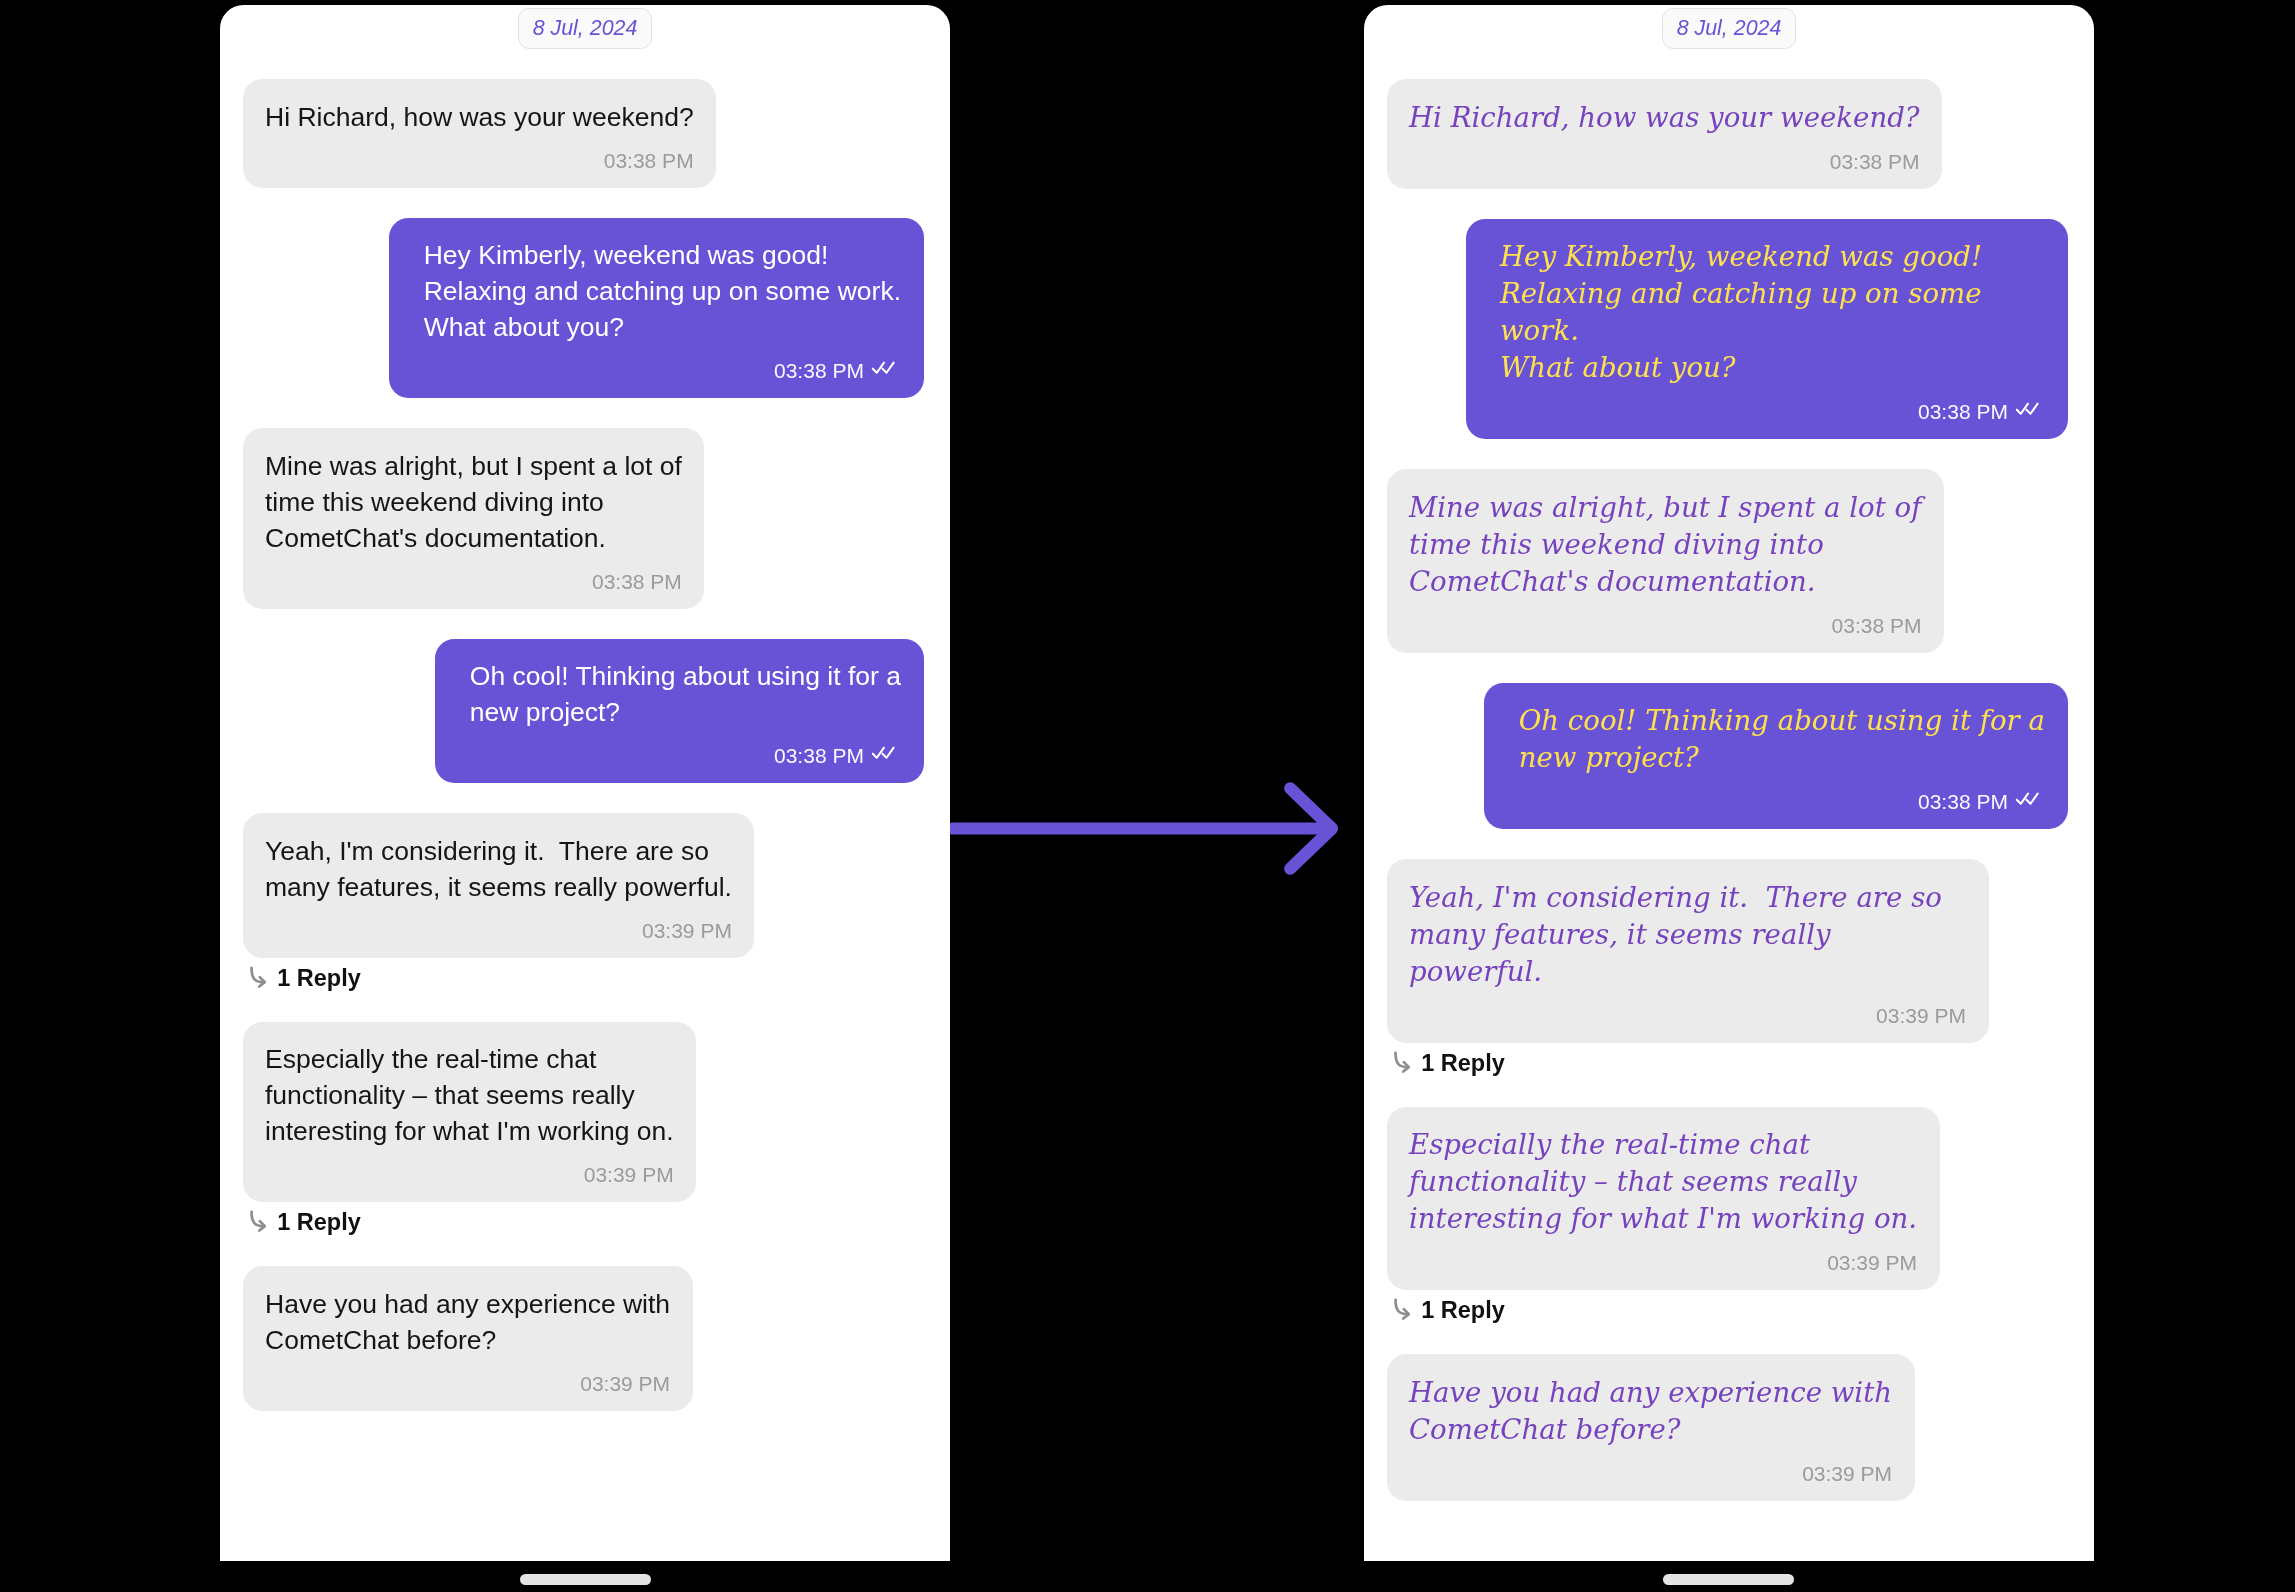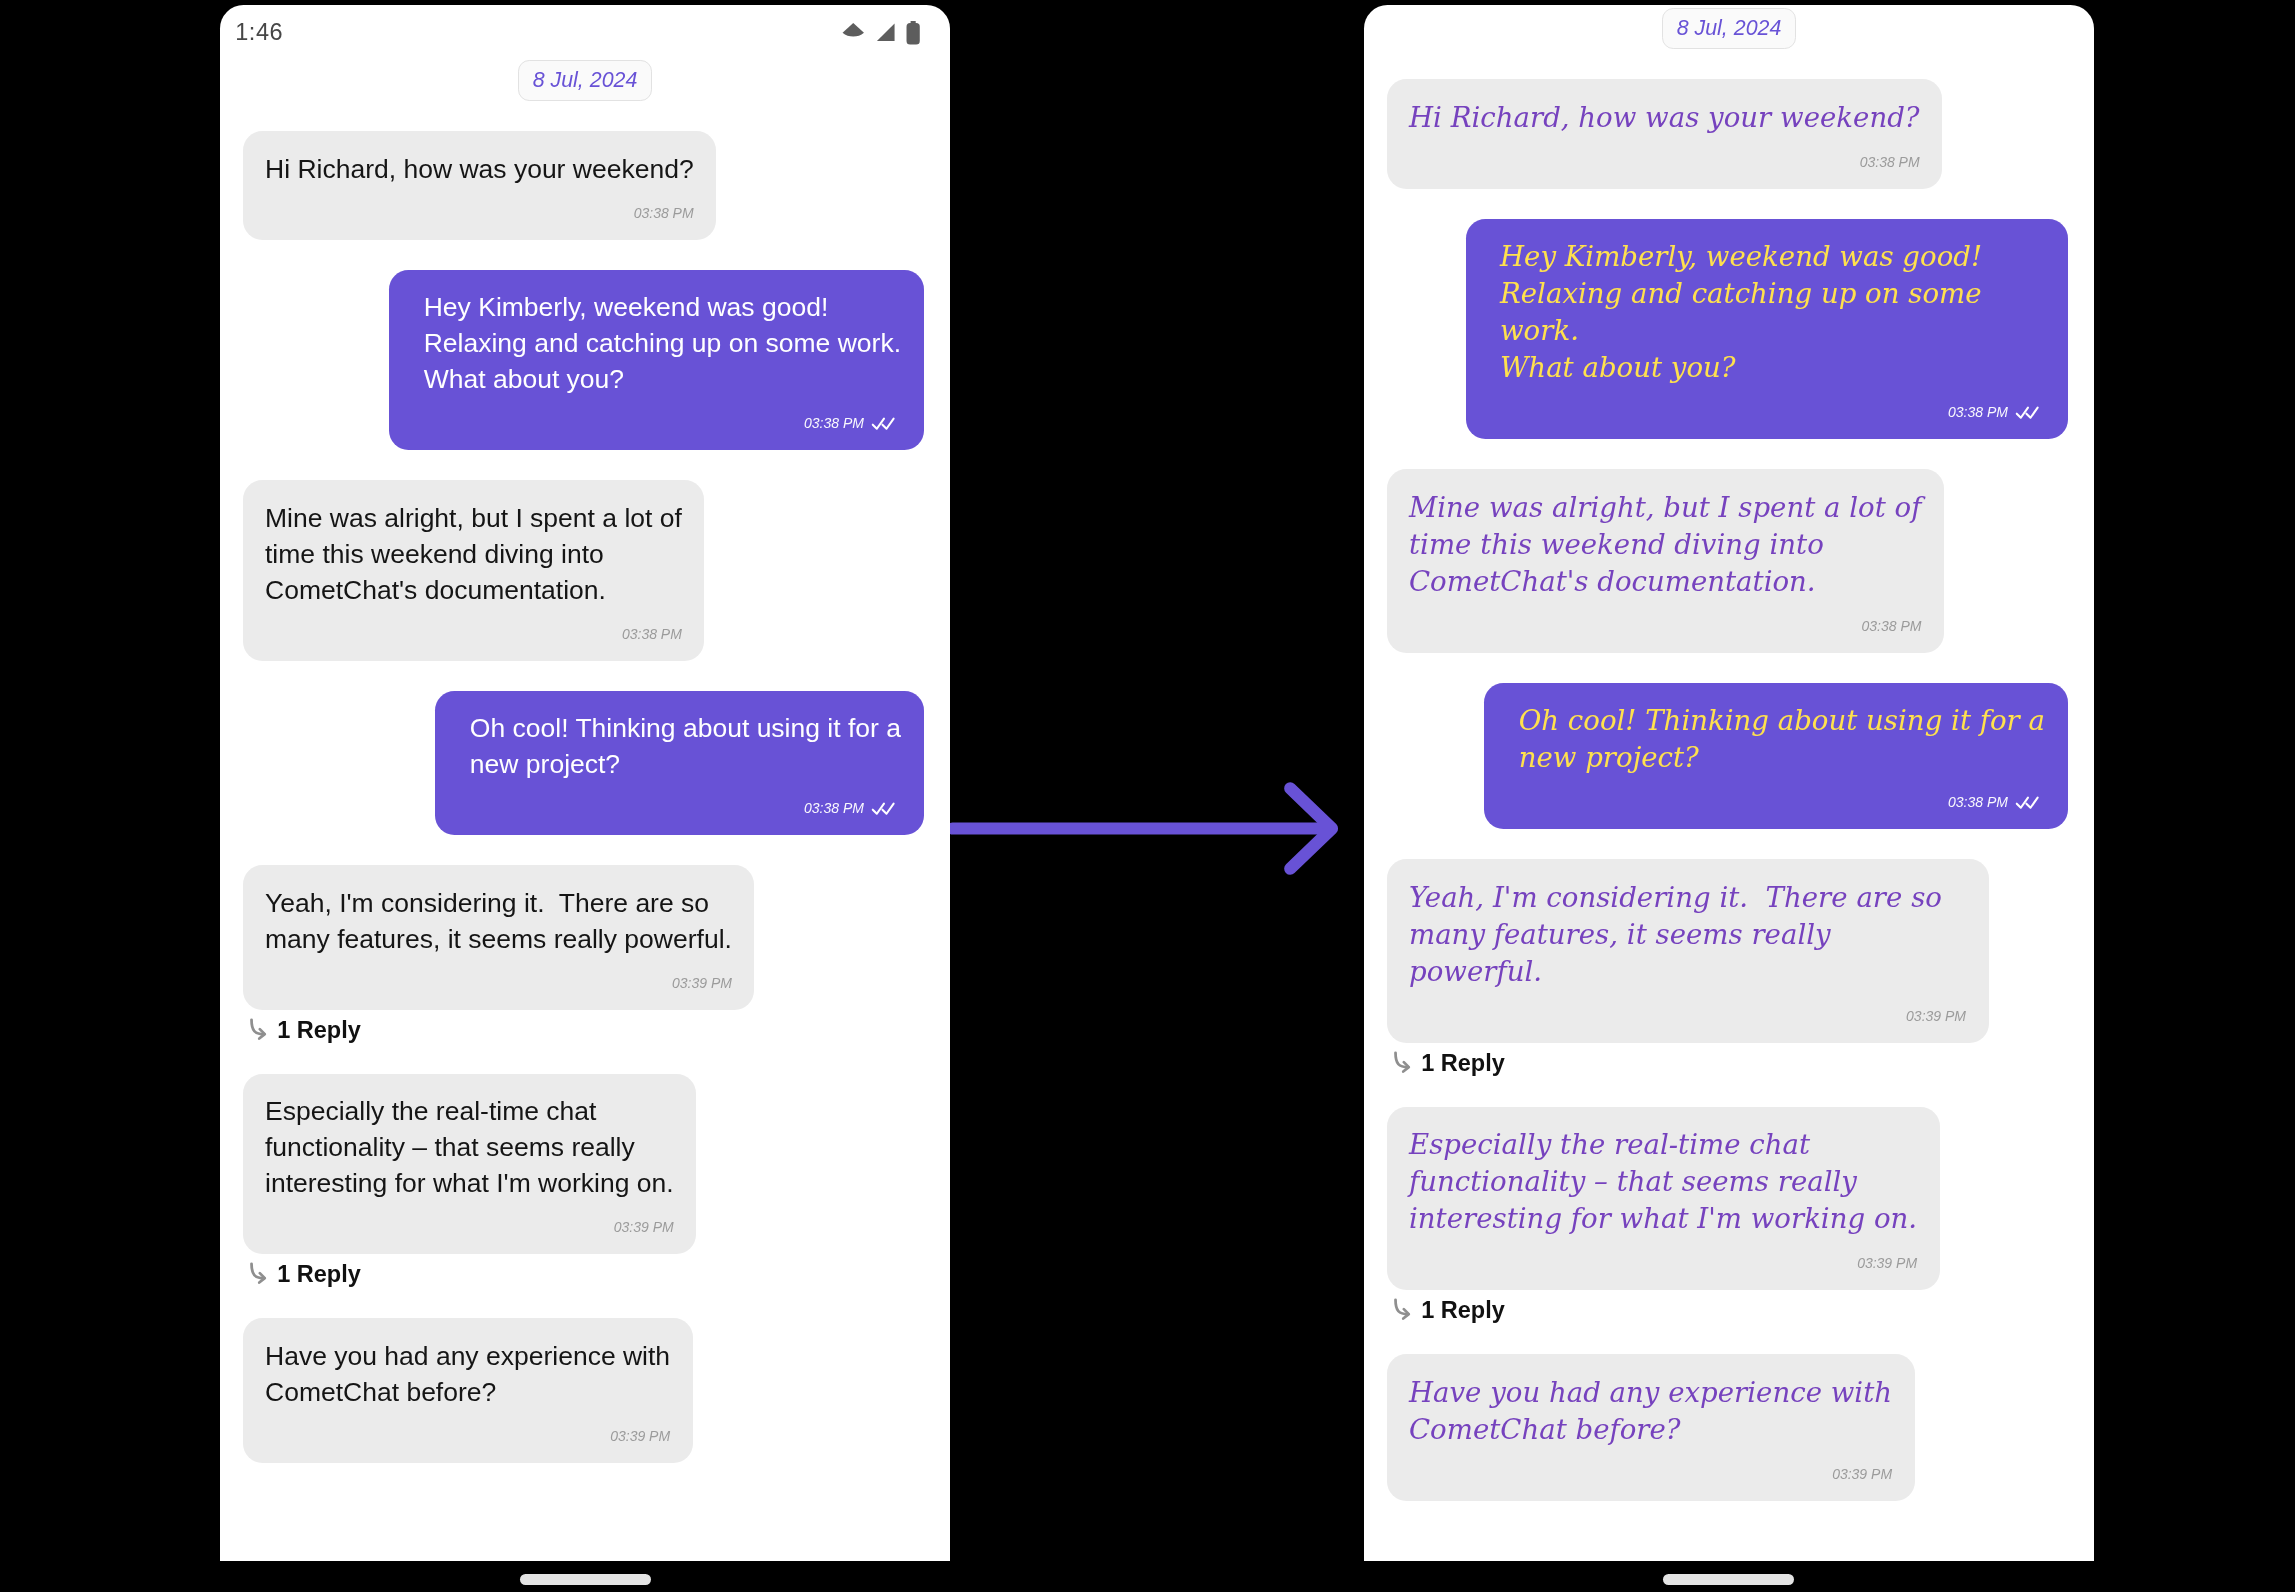--- a/index.html
+++ b/index.html
@@ -48,22 +48,22 @@
     border-radius:19.4px;padding:19.4px 22.5px 15.3px 22.5px;
     display:flex;flex-direction:column;
   }
   .msg.in{background:var(--in-bubble);align-self:flex-start;}
   .msg.out{background:var(--accent);align-self:flex-end;}
   .msg-text{
     font-size:26.5px;line-height:36px;white-space:pre-wrap;color:#151515;
   }
   .msg.out .msg-text{color:#ffffff;margin-left:12px;}
   .msg-meta{
-    margin-top:15.3px;display:flex;justify-content:flex-end;align-items:center;gap:7.1px;
-    font-size:14px;line-height:22.5px;font-style:italic;
+    margin-top:15.3px;display:flex;justify-content:flex-end;gap:7.1px;
+    font-size:21px;line-height:22.5px;
   }
   .msg.in .msg-meta{color:#9B9B9B;}
   .msg.out .msg-meta{color:rgba(255,255,255,0.96);}
   .msg-receipt svg{display:block;}
   .msg-receipt:empty{display:none;}
 
   .reply-row{
     margin-top:7.1px;display:flex;gap:5.1px;align-self:flex-start;
     padding-left:3.1px;
   }
@@ -84,35 +84,20 @@
   }
   #home-pill-left{left:520px;}
   #home-pill-right{left:1663px;}
 
   #transform-arrow{position:absolute;left:950px;top:770px;}
 </style>
 </head>
 <body>
 
 <div class="phone" id="phone-left">
-  <div class="statusbar">
-    <span class="clock">1:46</span>
-    <span class="sicons">
-      <svg width="24.5" height="24.5" viewBox="0 0 48 48">
-          <path d="M24 6 L3 25 A33 33 0 0 0 45 25 Z" fill="#5D5D5D"></path>
-        </svg>
-      <svg width="23.5" height="24.5" viewBox="0 0 48 48">
-          <path d="M6 42 L42 42 L42 6 Z" fill="#5D5D5D"></path>
-        </svg>
-      <svg width="14.3" height="25.5" viewBox="0 0 28 50">
-          <rect x="9" y="2" width="10" height="8" fill="#5D5D5D"></rect>
-          <rect x="1" y="6" width="26" height="42" rx="7" fill="#5D5D5D"></rect>
-        </svg>
-    </span>
-  </div>
   <div class="date-chip">8 Jul, 2024</div>
   <div class="messages" id="messages-left">
       <div class="msg in">
     <div class="msg-text">Hi Richard, how was your weekend?</div>
     <div class="msg-meta">
       <span class="msg-time">03:38 PM</span>
 
     </div>
   </div>
       <div class="msg out">

